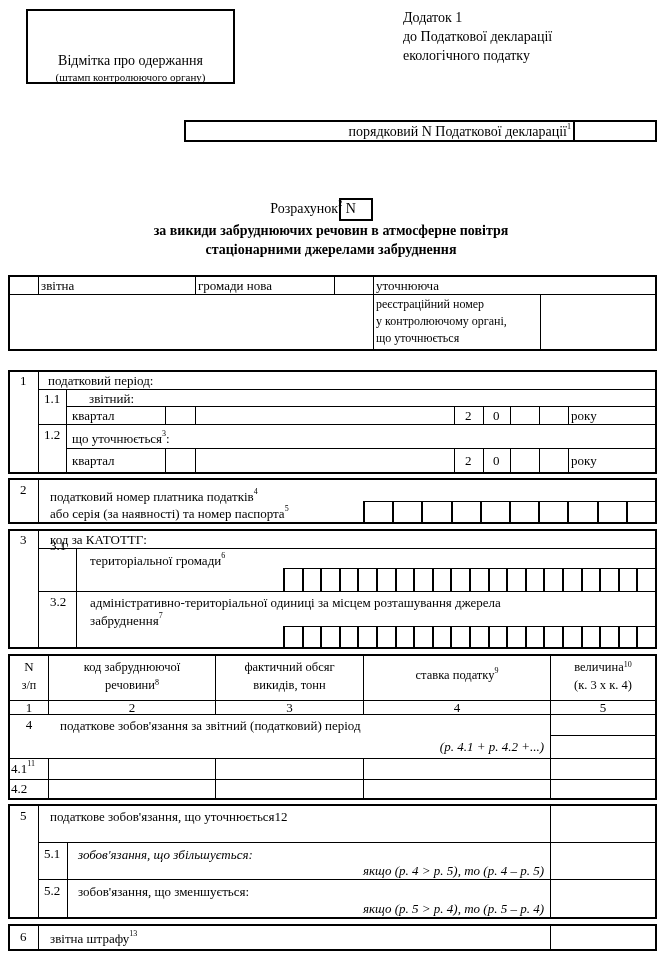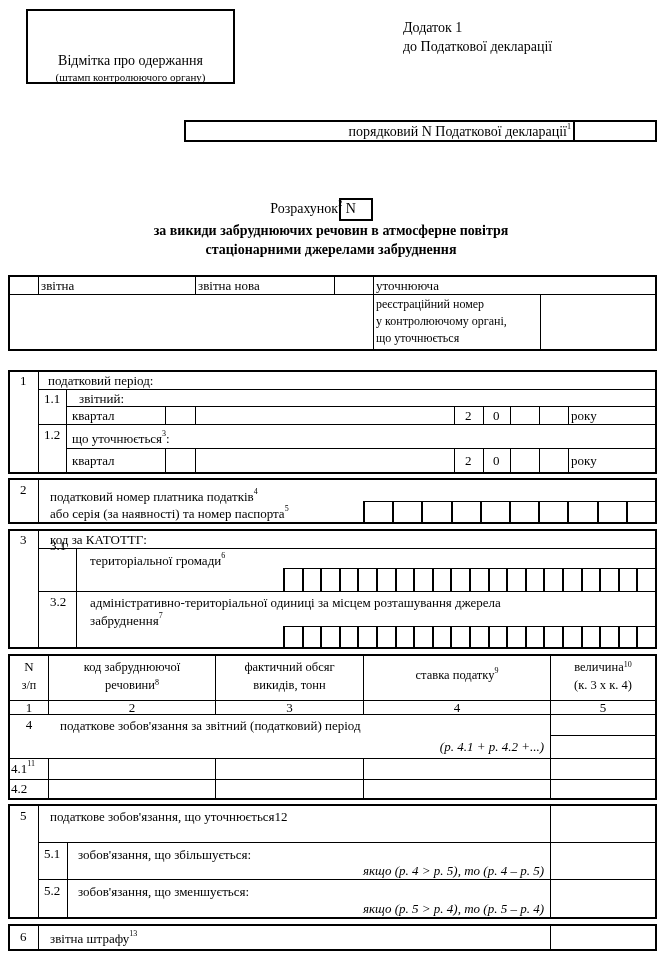--- a/index.html
+++ b/index.html
@@ -8,21 +8,21 @@
   .abs { position: absolute; }
   .b2 { border: 2px solid #000; }
   .ln { position: absolute; background: #000; }
   sup { font-size: 8px; vertical-align: top; position: relative; top: -2px; }
 
   
   #stamp { left: 26px; top: 9px; width: 209px; height: 75px; border: 2px solid #000; text-align: center; }
   #stamp .t1 { position: absolute; left: 0; right: 0; top: 42px; font-size: 14px; }
   #stamp .t2 { position: absolute; left: 0; right: 0; top: 60px; font-size: 11px; }
 
-  #annex { left: 403px; top: 18px; font-size: 14px; line-height: 19px; font-family: Liberation Serif, serif; }
+  #annex { left: 403px; top: 8px; font-size: 14px; line-height: 19px; font-family: Liberation Serif, serif; }
 
   #serial { left: 184px; top: 120px; width: 473px; height: 22px; border: 2px solid #000; }
   #serial .lbl { position: absolute; right: 84px; top: 2px; font-size: 14px; white-space: nowrap; }
   #serial .cell { position: absolute; right: 0; top: 0; width: 82px; height: 18px; border-left: 2px solid #000; }
 
   #calc-title { left: 0; width: 662px; top: 201px; text-align: center; font-size: 14px; }
   #calc-box { left: 339px; top: 198px; width: 34px; height: 23px; border: 2px solid #000; }
   #sub1 { left: 0; width: 662px; top: 223px; text-align: center; font-size: 14px; font-weight: bold; }
   #sub2 { left: 0; width: 662px; top: 242px; text-align: center; font-size: 14px; font-weight: bold; }
 
@@ -34,20 +34,21 @@
 <body>
 
 <div id="stamp" class="abs">
   <div class="t1">Відмітка про одержання</div>
   <div class="t2">(штамп контролюючого органу)</div>
 </div>
 
 <div id="annex" class="abs">
   <div>Додаток 1</div>
   <div>до Податкової декларації</div>
+  <div>екологічного податку</div>
 </div>
 
 <div id="serial" class="abs">
   <span class="lbl"><span>порядковий N Податкової декларації</span><sup>1</sup></span>
   <div class="cell"></div>
 </div>
 
 <div id="calc-title" class="abs">
   <span style="margin-left:-36px"><span>Розрахунок</span><sup>2</sup> <span>N</span></span>
 </div>
@@ -59,21 +60,21 @@
   <div class="ln" style="left:0;right:0;top:17px;height:1px;"></div>
   <div class="ln" style="left:28px;top:0;width:1px;height:17px;"></div>
   <div class="ln" style="left:185px;top:0;width:1px;height:17px;"></div>
   <div class="ln" style="left:324px;top:0;width:1px;height:17px;"></div>
   <div class="ln" style="left:363px;top:0;width:1px;height:72px;"></div>
   <div class="ln" style="left:530px;top:17px;width:1px;height:55px;"></div>
 
   <div class="abs" style="left:0;top:0;width:28px;height:17px;"></div>
   <span class="txt" style="left:31px;top:1px;">звітна</span>
   <div class="abs" style="left:157px;top:0;width:28px;height:17px;"></div>
-  <span class="txt" style="left:188px;top:1px;">звітна нова</span>
+  <span class="txt" style="left:188px;top:1px;">громади нова</span>
   <div class="abs" style="left:325px;top:0;width:38px;height:17px;"></div>
   <span class="txt" style="left:366px;top:1px;">уточнююча</span>
 
   <span class="txt" style="left:366px;top:20px;font-size:12px;">реєстраційний номер</span>
   <span class="txt" style="left:366px;top:37px;font-size:12px;">у контролюючому органі,</span>
   <span class="txt" style="left:366px;top:54px;font-size:12px;">що уточнюється</span>
   <div class="abs" style="left:531px;top:18px;width:114px;height:54px;"></div>
 </div>
 
 <div class="abs b2" style="left:8px;top:370px;width:649px;height:104px;">
@@ -81,21 +82,21 @@
   <div class="ln" style="left:28px;right:0;top:17px;height:1px;"></div>
   <div class="ln" style="left:28px;right:0;top:52px;height:1px;"></div>
   <div class="ln" style="left:56px;top:17px;width:1px;height:83px;"></div>
   <div class="ln" style="left:56px;right:0;top:34px;height:1px;"></div>
   <div class="ln" style="left:56px;right:0;top:76px;height:1px;"></div>
 
   <span class="txt" style="left:10px;top:1px;">1</span>
   <span class="txt" style="left:38px;top:1px;">податковий період:</span>
 
   <span class="txt" style="left:34px;top:19px;">1.1</span>
-  <span class="txt" style="left:69px;top:19px;">звітний:</span>
+  <span class="txt" style="left:79px;top:19px;">звітний:</span>
 
   <div class="ln" style="left:155px;top:34px;width:1px;height:18px;"></div>
   <div class="ln" style="left:185px;top:34px;width:1px;height:18px;"></div>
   <div class="ln" style="left:444px;top:34px;width:1px;height:18px;"></div>
   <div class="ln" style="left:473px;top:34px;width:1px;height:18px;"></div>
   <div class="ln" style="left:500px;top:34px;width:1px;height:18px;"></div>
   <div class="ln" style="left:529px;top:34px;width:1px;height:18px;"></div>
   <div class="ln" style="left:558px;top:34px;width:1px;height:18px;"></div>
   <span class="txt" style="left:62px;top:36px;">квартал</span>
   <div class="abs" style="left:156px;top:35px;width:29px;height:17px;"></div>
@@ -270,21 +271,21 @@
   <div class="ln" style="left:540px;top:0;width:1px;height:111px;"></div>
   <div class="ln" style="left:28px;right:0;top:36px;height:1px;"></div>
   <div class="ln" style="left:28px;right:0;top:73px;height:1px;"></div>
   <div class="ln" style="left:57px;top:36px;width:1px;height:75px;"></div>
 
   <span class="txt" style="left:10px;top:2px;">5</span>
   <span class="txt" style="left:40px;top:3px;">податкове зобов'язання, що уточнюється12</span>
   <div class="abs" style="left:541px;top:0;width:104px;height:36px;"></div>
 
   <span class="txt" style="left:34px;top:40px;">5.1</span>
-  <span class="txt" style="left:68px;top:41px;">зобов'язання, що збільшується:</span>
+  <span class="txt" style="left:68px;top:41px;font-style:italic;">зобов'язання, що збільшується:</span>
   <span class="txt it" style="right:111px;top:57px;">якщо (р. 4 &gt; р. 5), то (р. 4 – р. 5)</span>
   <div class="abs" style="left:541px;top:37px;width:104px;height:36px;"></div>
 
   <span class="txt" style="left:34px;top:77px;">5.2</span>
   <span class="txt" style="left:68px;top:78px;">зобов'язання, що зменшується:</span>
   <span class="txt it" style="right:111px;top:95px;">якщо (р. 5 &gt; р. 4), то (р. 5 – р. 4)</span>
   <div class="abs" style="left:541px;top:74px;width:104px;height:37px;"></div>
 </div>
 
 <div class="abs b2" style="left:8px;top:924px;width:649px;height:27px;">

